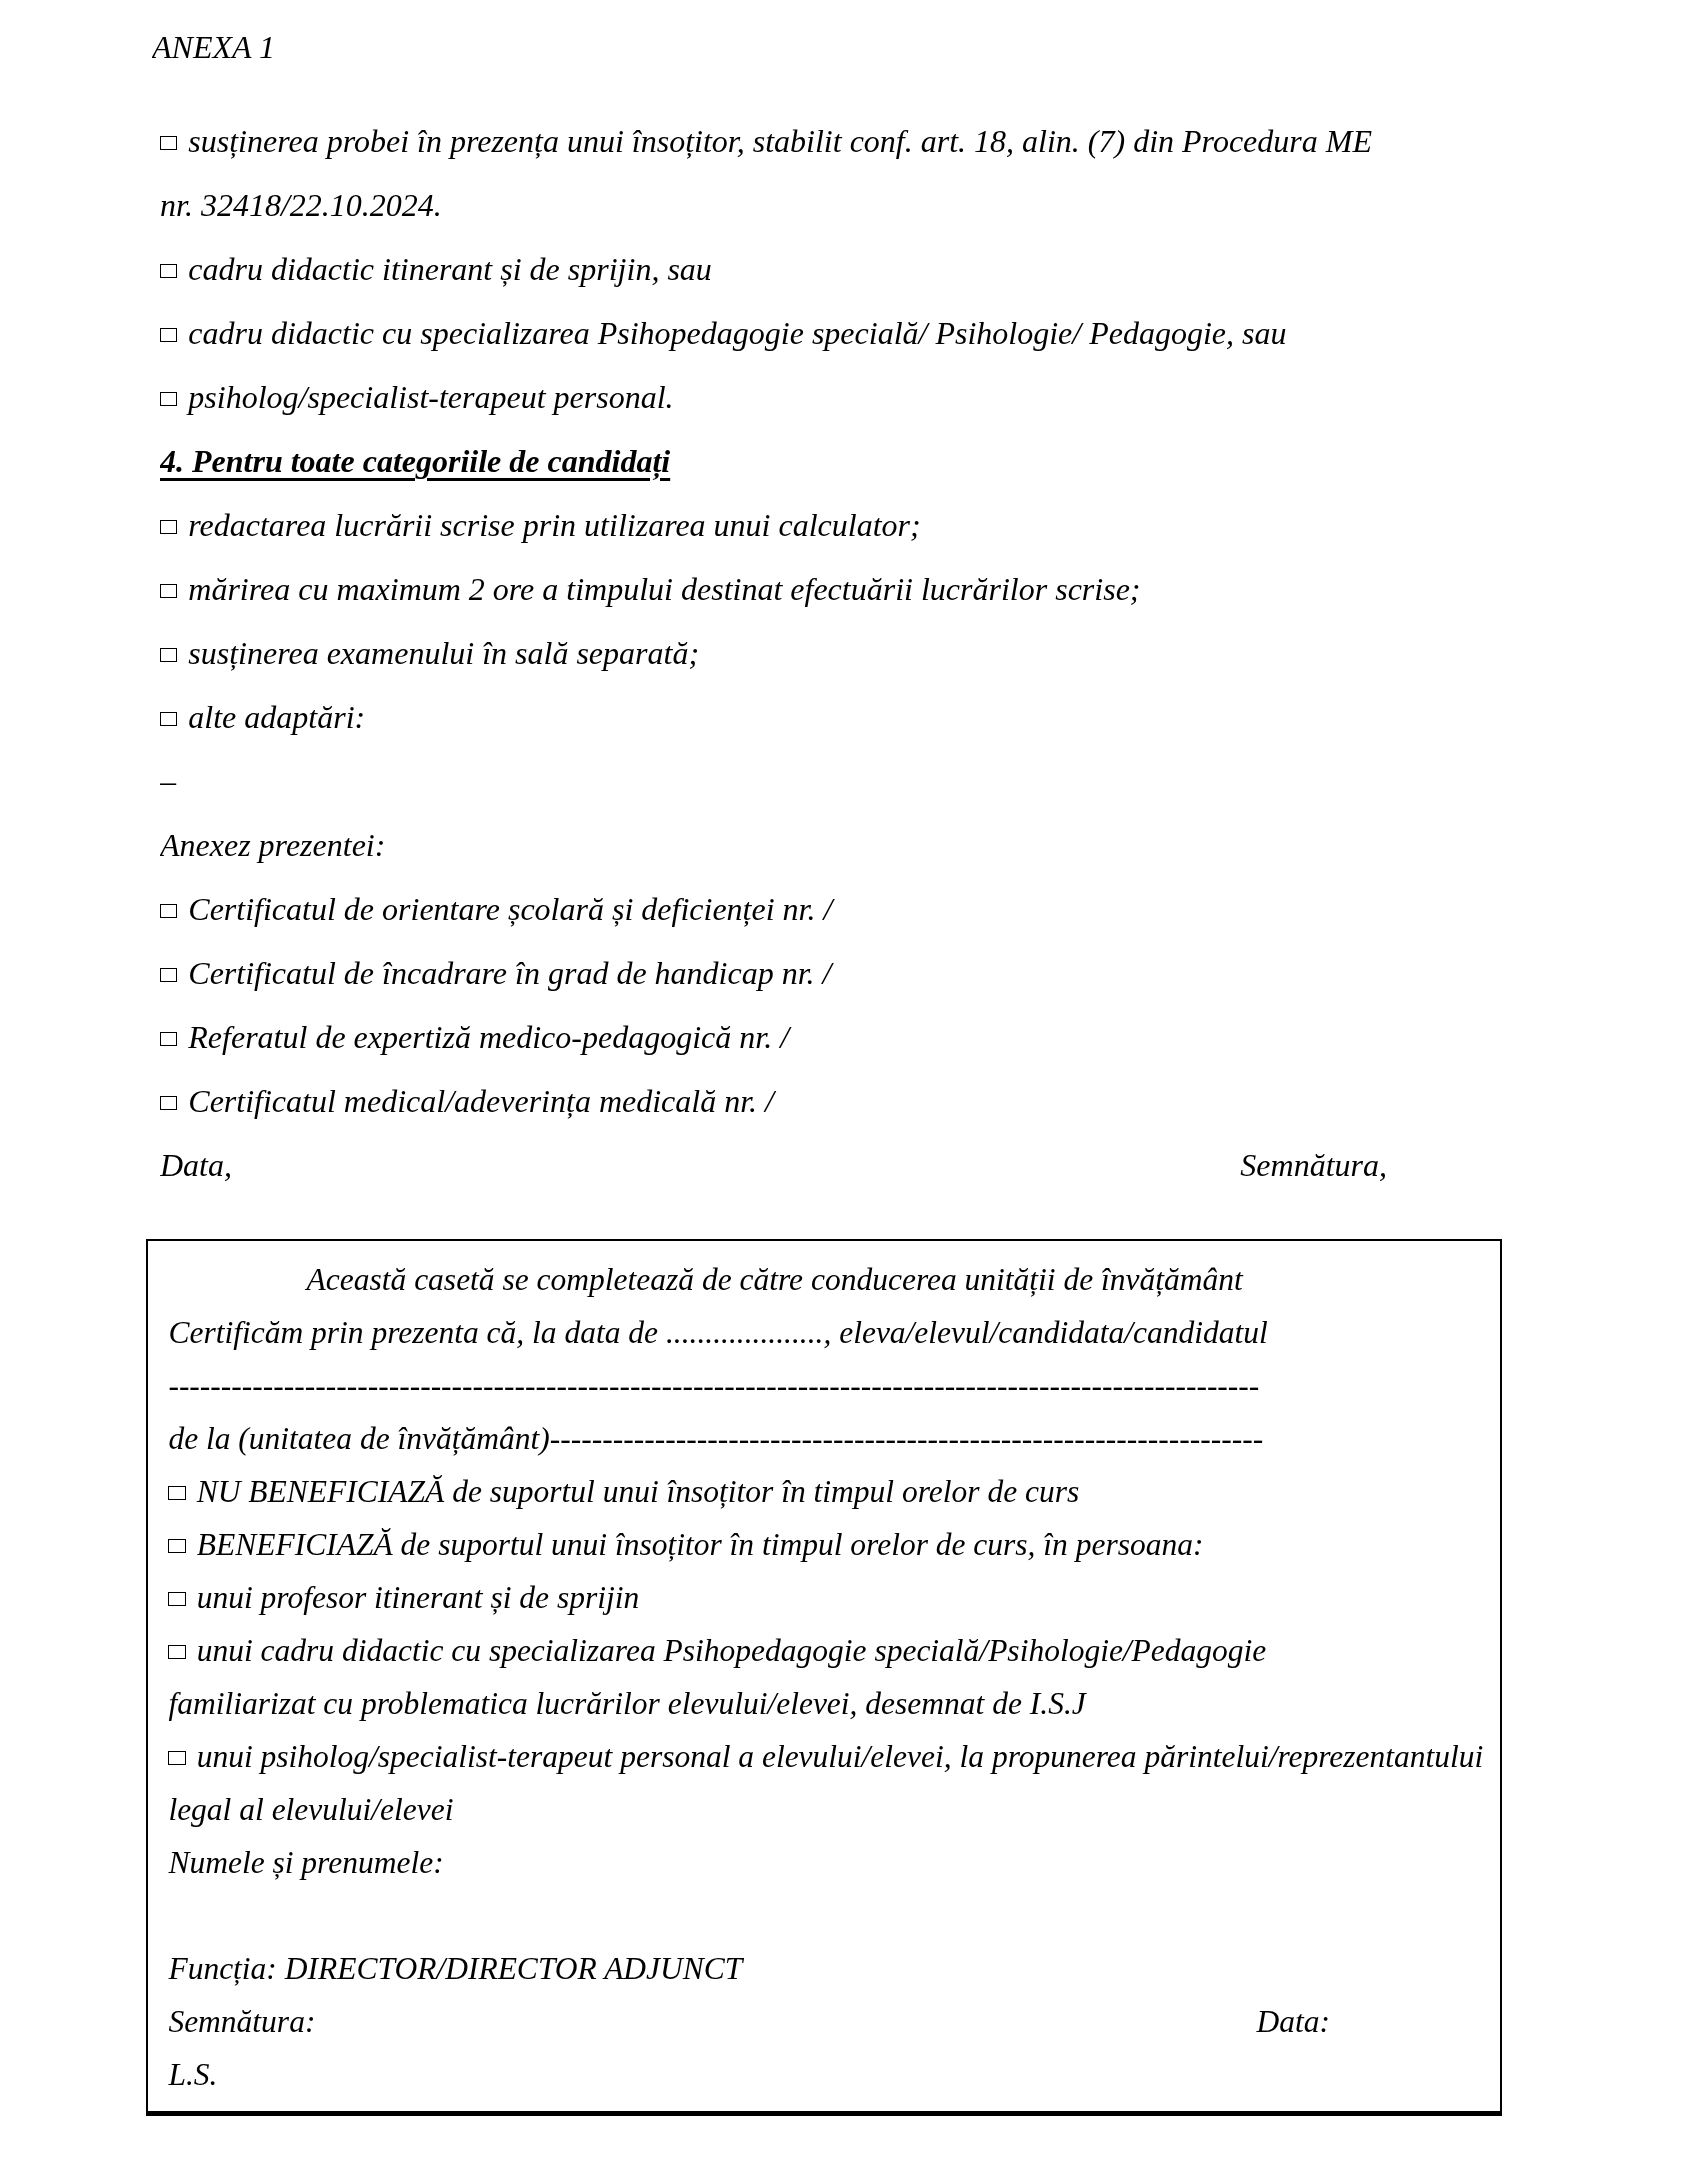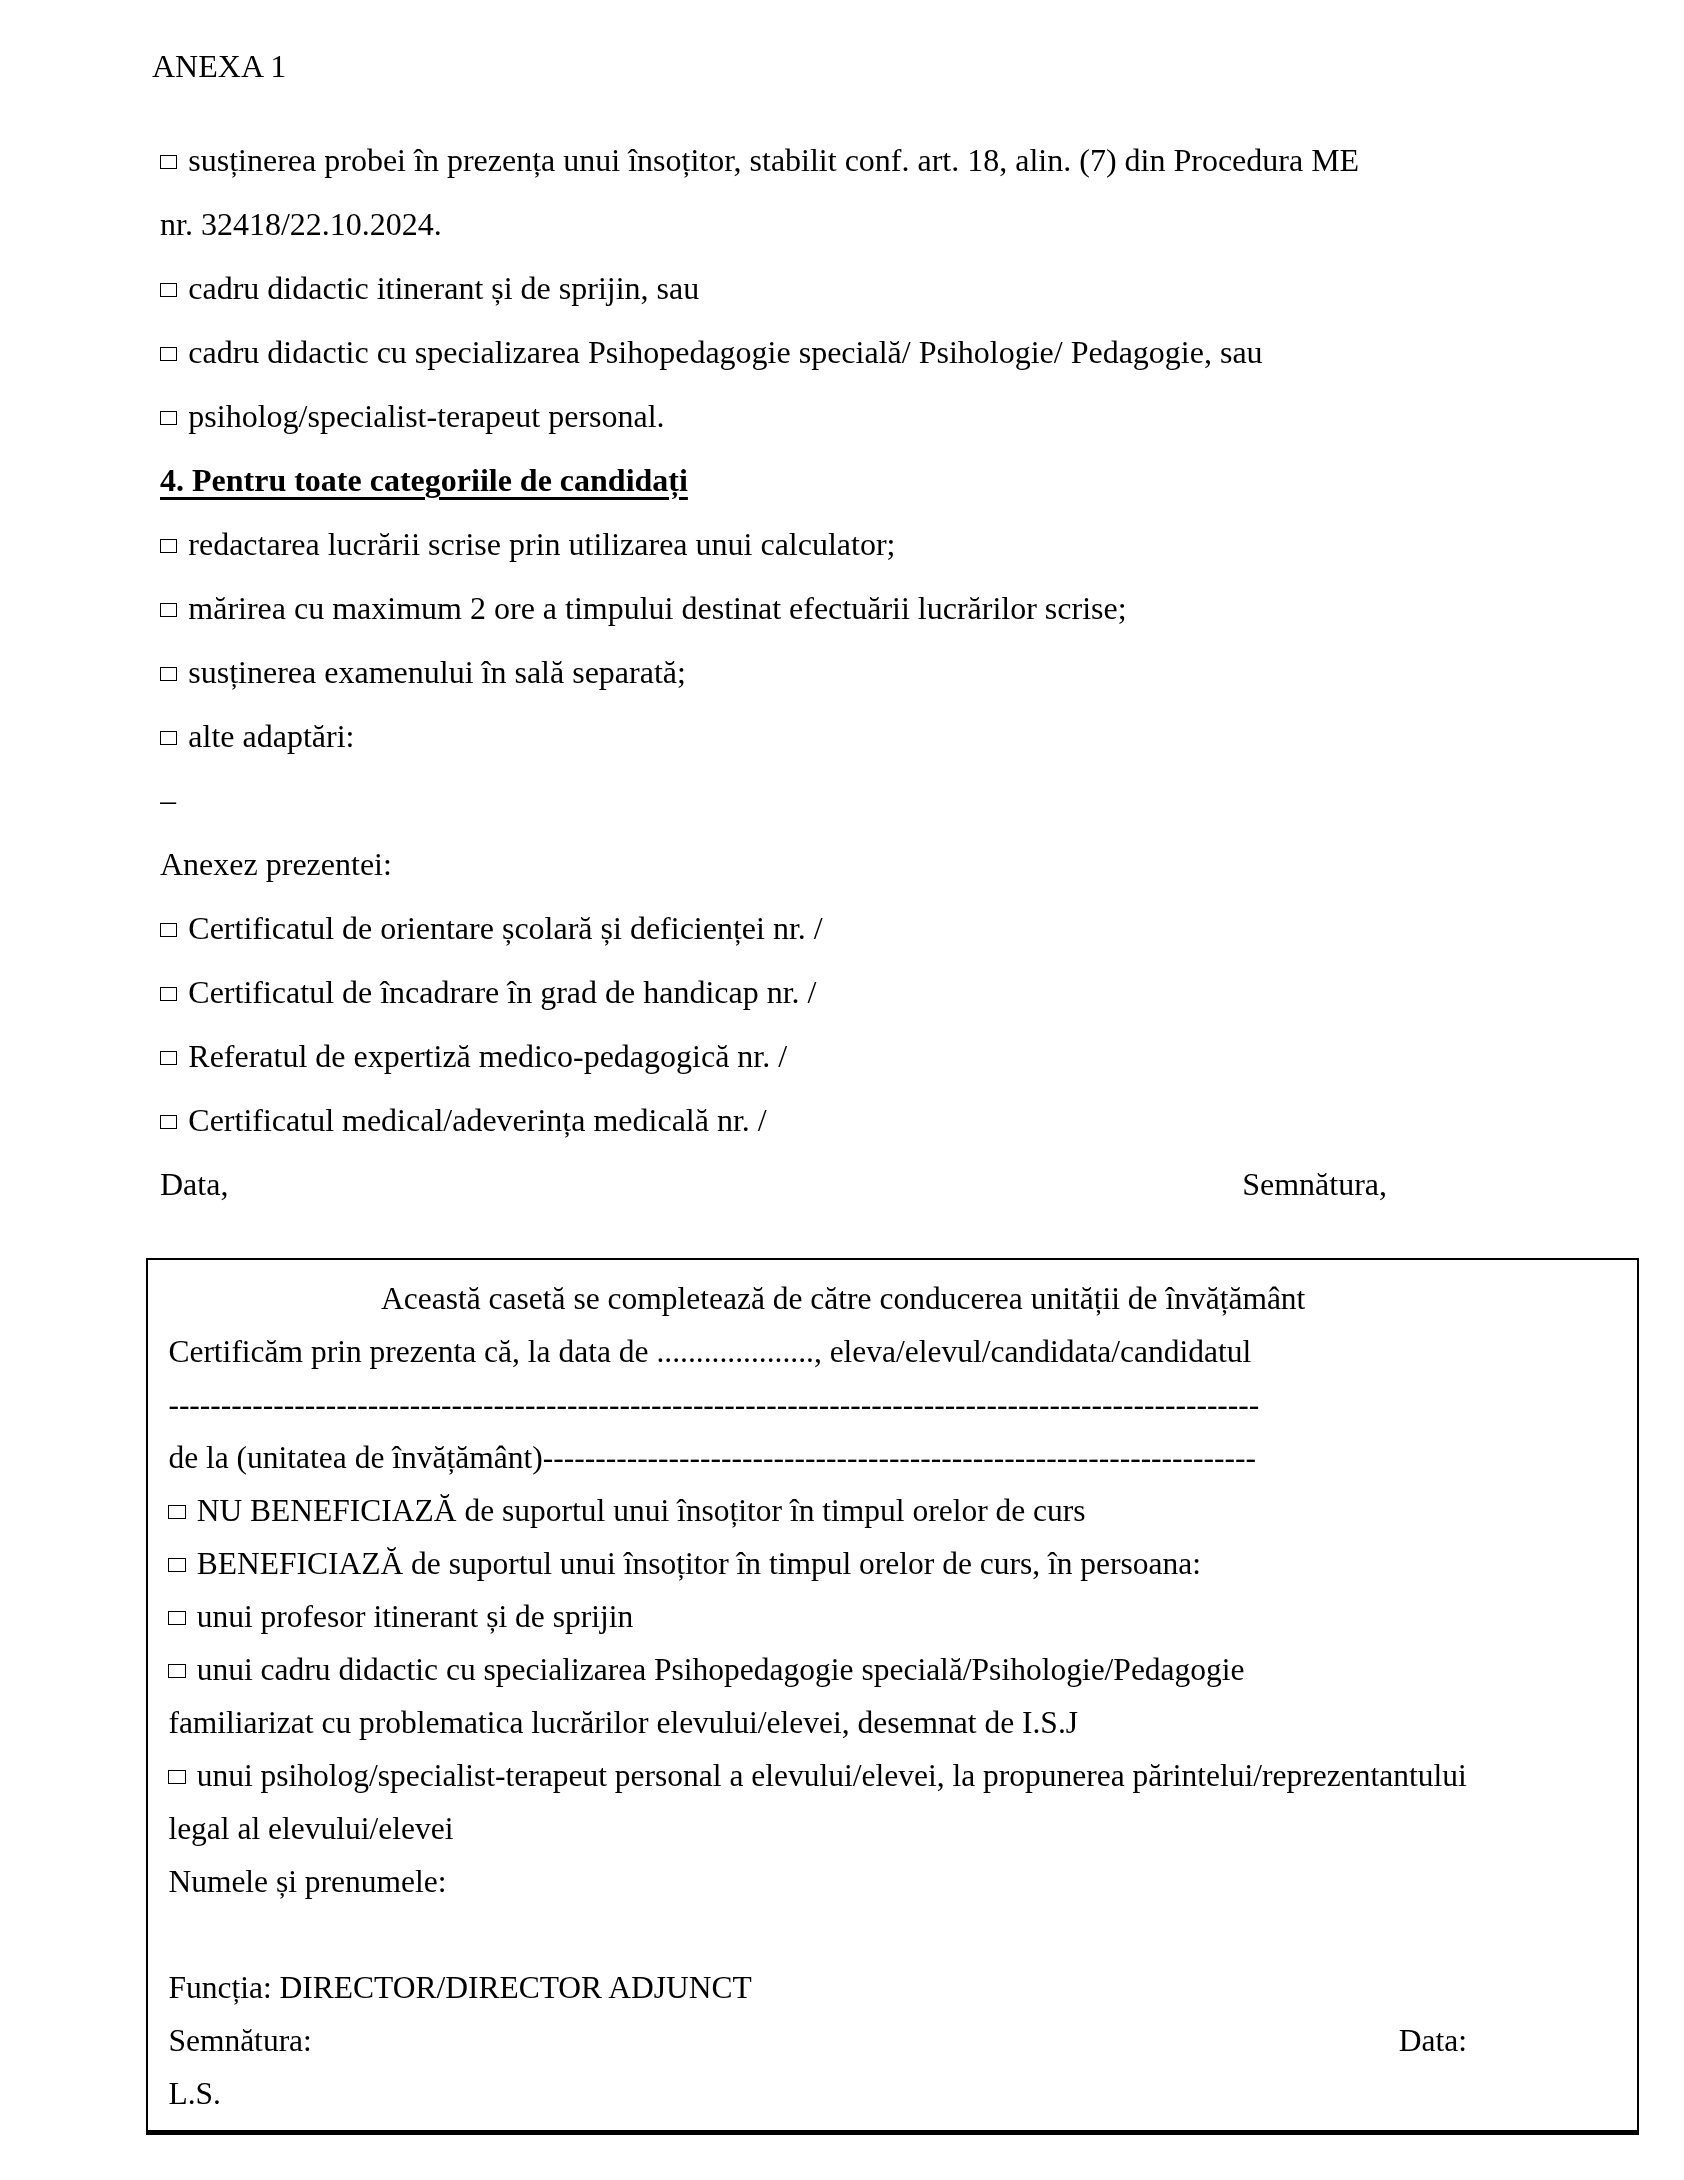--- a/index.html
+++ b/index.html
@@ -7,41 +7,41 @@
     position:relative;
     width:1685px;height:2181px;
     margin:0 auto;
     background:#ffffff;
     color:#000000;
     font-family:"Liberation Serif", serif;
     font-size:32px;
     line-height:56px;
     overflow:hidden;
   }
-  .content{padding:38px 145px 0 152px;}
+  .content{padding:19px 145px 0 152px;font-style:italic;}
   .ln{margin:8px;white-space:nowrap;overflow:hidden;}
   .doc-title{margin:0 0 38px 0;}
   .cb{
     display:inline-block;
     width:15.3px;height:12.8px;
     border:1.7px solid #000;
     margin-right:11px;
     vertical-align:1.7px;
     background:#fff;
   }
   .heading{
     font-weight:bold;
     text-decoration:underline;
     text-decoration-thickness:2.6px;
     text-underline-offset:6px;
   }
   .sig-row{display:flex;justify-content:space-between;padding-right:145px;gap:16px;}
   .box{
     box-sizing:border-box;
-    width:1493px;
+    width:1356px;
     margin:46px 0 8px -6px;
     border:2.6px solid #000;
     border-bottom-width:5.1px;
     padding:12px 17px 10.2px 20.4px;
     font-size:31.5px;
     line-height:53px;
   }
   .box .ln{margin:0;}
   .box-title{text-align:center;padding-right:102px;}
   .box-sig-row{display:flex;justify-content:space-between;padding-right:153px;}

